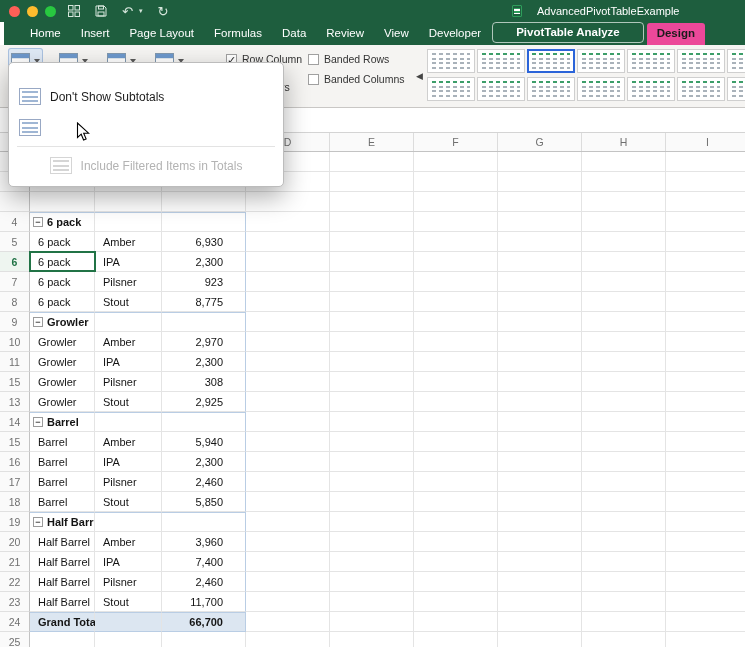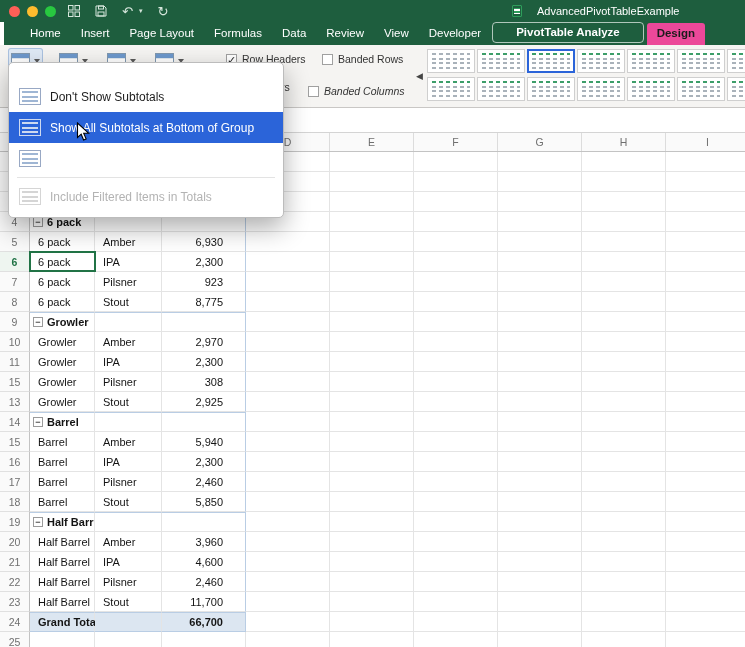--- a/index.html
+++ b/index.html
@@ -71,21 +71,21 @@
   .gc.grand.cA { overflow:visible; }
   .toggle { width:10px; height:10px; flex:none; border:1px solid #9a9a9a; background:#fff; font-size:9px; line-height:8px;
             text-align:center; color:#444; margin:0 4px 0 -5px; }
   .sel-outline { position:absolute; left:29px; top:143px; width:67px; height:21px; border:2px solid #217346; z-index:5; pointer-events:none; }
 
   
   .menu { position:absolute; left:8px; top:62px; width:276px; z-index:50; background:#fff; border:1px solid #bcbcbc;
           border-radius:5px; box-shadow:0 10px 26px rgba(0,0,0,.32); padding:18px 0 5px; }
   .mi { height:31px; display:flex; align-items:center; gap:9px; padding:0 10px; font-size:12px; color:#1c1c1c; }
   .mi.hl { background:#2b64d9; color:#fff; }
-  .mi.dis { color:#b3b3b3; }
+  .mi.dis { color:#b3b3b3;justify-content:center; }
   .micon { width:22px; height:17px; flex:none; border:1px solid #98a8c4; background:#fff;
            display:flex; flex-direction:column; justify-content:space-evenly; padding:0 2px; }
   .micon i { height:2px; background:#9fb6d4; }
   .mi.hl .micon { border-color:#cdd9f0; background:#2b64d9; }
   .mi.hl .micon i { background:#cdd9f0; }
   .mi.dis .micon { border-color:#d5d5d5; }
   .mi.dis .micon i { background:#d5d5d5; }
   .msep { height:1px; background:#e3e3e3; margin:3px 8px; }
 
   .cursor { position:absolute; left:76px; top:122px; z-index:60; pointer-events:none; }
@@ -245,31 +245,31 @@
       <div class="layout-btn" style="left: 104px;">
         <span class="mtable"></span>
         <span class="caret"></span>
       </div>
       <div class="layout-btn" style="left: 152px;">
         <span class="mtable"></span>
         <span class="caret"></span>
       </div>
       <label class="cb" style="left: 226px; top: 8px;">
         <span class="box">✓</span>
-        <span>Row Headers</span>
+        <span>Row Column</span>
       </label>
-      <label class="cb" style="left: 322px; top: 8px;">
+      <label class="cb" style="left: 308px; top: 8px;">
         <span class="box"></span>
         <span>Banded Rows</span>
       </label>
       <label class="cb" style="left: 195px; top: 36px;">
         <span class="box"></span>
         <span>Column Headers</span>
       </label>
-      <label class="cb" style="left: 308px; top: 40px; font-style: italic;">
+      <label class="cb" style="left: 308px; top: 28px;">
         <span class="box"></span>
         <span>Banded Columns</span>
       </label>
     </div>
 
   <div class="sheet">
     <div class="fstrip"></div>
     <div class="colhead" id="colhead">
         <div class="ch" style="width: 30px;"></div>
         <div class="ch" style="width: 65px;"></div>
@@ -532,21 +532,21 @@
           <div class="gc cX"></div>
           <div class="gc cX"></div>
           <div class="gc cX"></div>
           <div class="gc cX"></div>
           <div class="gc cX"></div>
         </div>
         <div class="grow">
           <div class="rh">21</div>
           <div class="gc cA">Half Barrel</div>
           <div class="gc cB">IPA</div>
-          <div class="gc cC pr">4,600</div>
+          <div class="gc cC pr">7,400</div>
           <div class="gc cX"></div>
           <div class="gc cX"></div>
           <div class="gc cX"></div>
           <div class="gc cX"></div>
           <div class="gc cX"></div>
           <div class="gc cX"></div>
         </div>
         <div class="grow">
           <div class="rh">22</div>
           <div class="gc cA">Half Barrel</div>
@@ -601,28 +601,20 @@
 
   <div class="menu" id="menu">
       <div class="mi">
         <span class="micon">
           <i></i>
           <i></i>
           <i></i>
         </span>
         <span>Don't Show Subtotals</span>
       </div>
-      <div class="mi hl">
-        <span class="micon">
-          <i></i>
-          <i></i>
-          <i></i>
-        </span>
-        <span>Show All Subtotals at Bottom of Group</span>
-      </div>
       <div class="mi">
         <span class="micon">
           <i></i>
           <i></i>
           <i></i>
         </span>
       </div>
       <div class="msep"></div>
       <div class="mi dis">
         <span class="micon">

